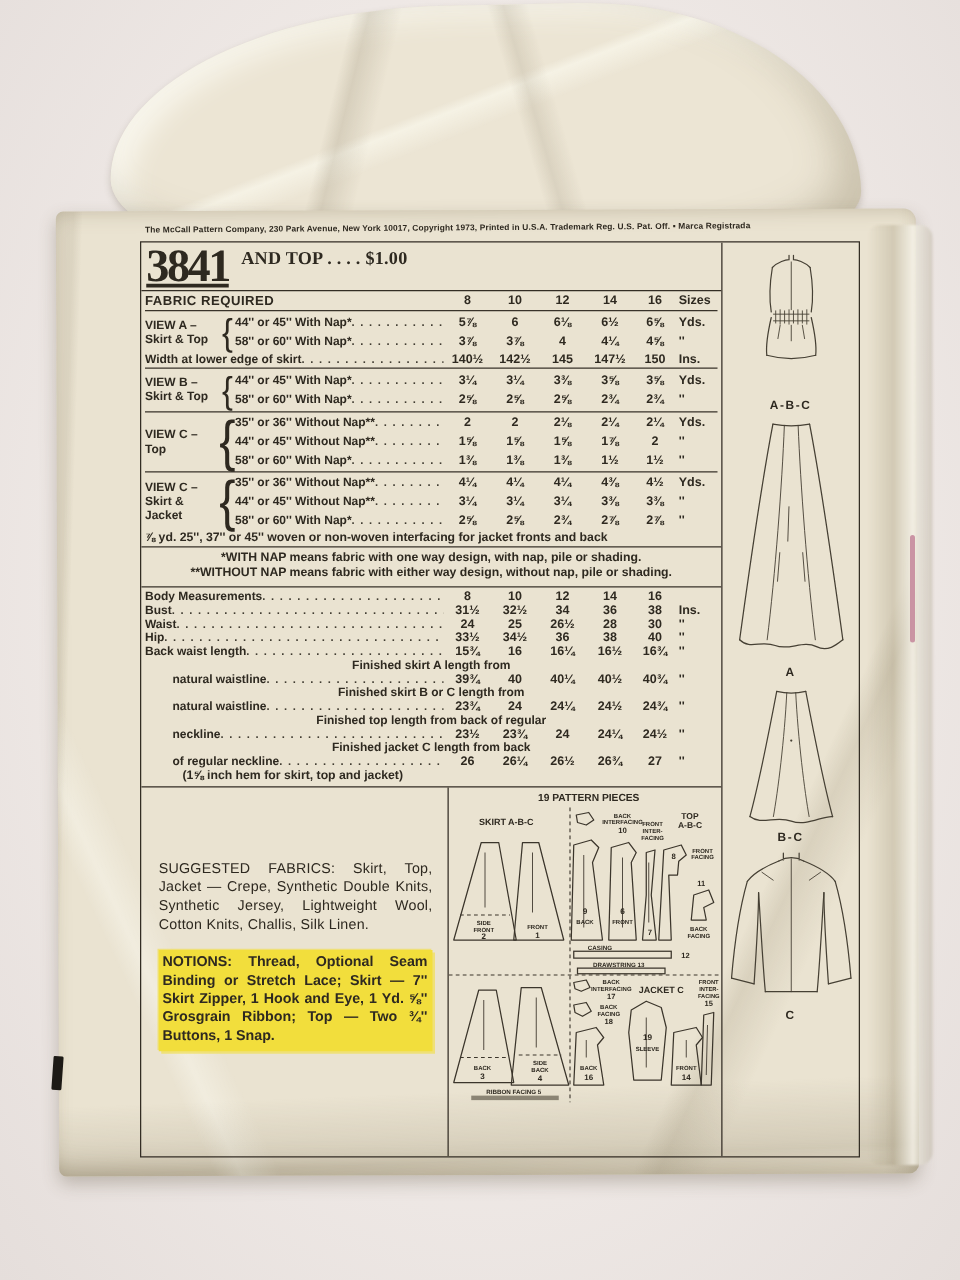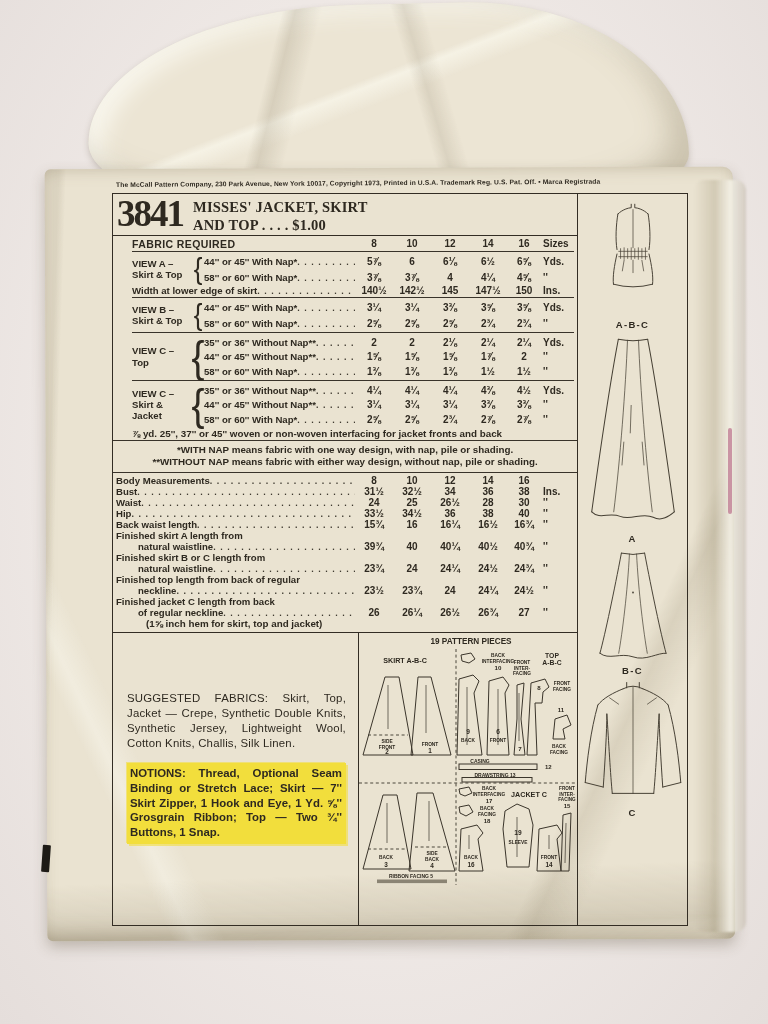--- a/index.html
+++ b/index.html
@@ -38,32 +38,32 @@
   .ink{color:#2e2920;}
   .copyright{position:absolute;left:116px;top:179px;width:580px;
        font-size:6.7px;font-weight:700;letter-spacing:.12px;transform:rotate(-.4deg);white-space:nowrap;}
   .mainbox{position:absolute;left:112px;top:193px;width:576px;height:733px;
        border:1.6px solid #332d24;display:flex;box-sizing:border-box;overflow:hidden;
        background:transparent;}
   .leftcol{width:465px;border-right:1.2px solid #332d24;display:flex;flex-direction:column;box-sizing:border-box;}
   .rightcol{flex:1;display:flex;flex-direction:column;align-items:center;box-sizing:border-box;padding-top:4px;}
   
   .titlerow{display:flex;align-items:flex-start;padding:2px 6px 1px 4px;border-bottom:1.6px solid #332d24;}
-  .pnum{font-size:37px;font-weight:800;letter-spacing:-2px;line-height:.95;font-family:"Liberation Serif",serif;}
+  .pnum{font-size:37px;font-weight:800;letter-spacing:-2px;line-height:.95;font-family:"Liberation Serif",serif;text-decoration:underline;}
   .ptitle{margin-left:10px;font-family:"Liberation Serif",serif;font-weight:700;font-size:14.5px;line-height:1.25;padding-top:2px;letter-spacing:.2px;}
   
-  .ftable{padding:0 3px;margin-left:16px;}
+  .ftable{padding:0 3px;}
   .fgrid{display:grid;grid-template-columns:60px 12px 1fr 38px 38px 38px 38px 34px 33px;align-items:center;}
   .sect{border-top:1.1px solid #39332a;padding:1.5px 0;}
   .fhead .hl{grid-column:1/4;font-weight:700;font-size:10.5px;letter-spacing:.4px;}
   .szv{text-align:center;font-weight:700;font-size:10px;}
   .uc{font-weight:700;font-size:10px;padding-left:2px;}
   .vname{grid-column:1;font-weight:700;font-size:9.6px;line-height:1.18;}
   .brace{grid-column:2;display:flex;align-items:center;justify-content:center;font-weight:400;transform:scaleY(1.15);}
-  .dl{display:flex;overflow:hidden;align-items:baseline;}
+  .dl{display:flex;overflow:hidden;align-items:baseline;justify-content:center;}
   .dl .lbl{white-space:nowrap;font-weight:700;font-size:9.6px;}
   .dl .dots{flex:1;overflow:hidden;white-space:nowrap;font-size:9px;font-weight:700;opacity:.9;}
   .dl .dots:after{content:" . . . . . . . . . . . . . . . . . . . . . . . . . . . . . . . . . . . . . . . . . . . . . . . . . .";letter-spacing:1px;}
   .fullw{grid-column:1/4;}
   .fnote{border-top:1.1px solid #39332a;padding:2px 0 2.5px;font-weight:700;font-size:9.8px;line-height:1.25;}
   .napnotes{border-top:1.1px solid #39332a;padding:2.5px 2px;font-weight:700;font-size:9.8px;line-height:1.3;text-align:center;}
   
   .meas{border-top:1.1px solid #39332a;padding:2px 3px 3px;}
   .mrow{display:grid;grid-template-columns:1fr 38px 38px 38px 38px 34px 33px;align-items:baseline;}
   .mrow .szv{font-size:10px;}
@@ -100,21 +100,20 @@
 <div class="notch"></div>
 
 <div class="copyright ink">The McCall Pattern Company, 230 Park Avenue, New York 10017, Copyright 1973, Printed in U.S.A. Trademark Reg. U.S. Pat. Off. ▪ Marca Registrada</div>
 
 <div class="mainbox ink">
   <div class="leftcol">
 
     <div class="titlerow">
       <div class="pnum">3841</div>
       <div class="ptitle">
-        <div>MISSES' JACKET, SKIRT</div>
         <div>AND TOP . . . . $1.00</div>
       </div>
     </div>
 
     <div class="ftable">
         <div class="fgrid fhead sect" style="border-top: none;">
           <div class="hl">FABRIC REQUIRED</div>
           <div class="szv">8</div>
           <div class="szv">10</div>
           <div class="szv">12</div>

